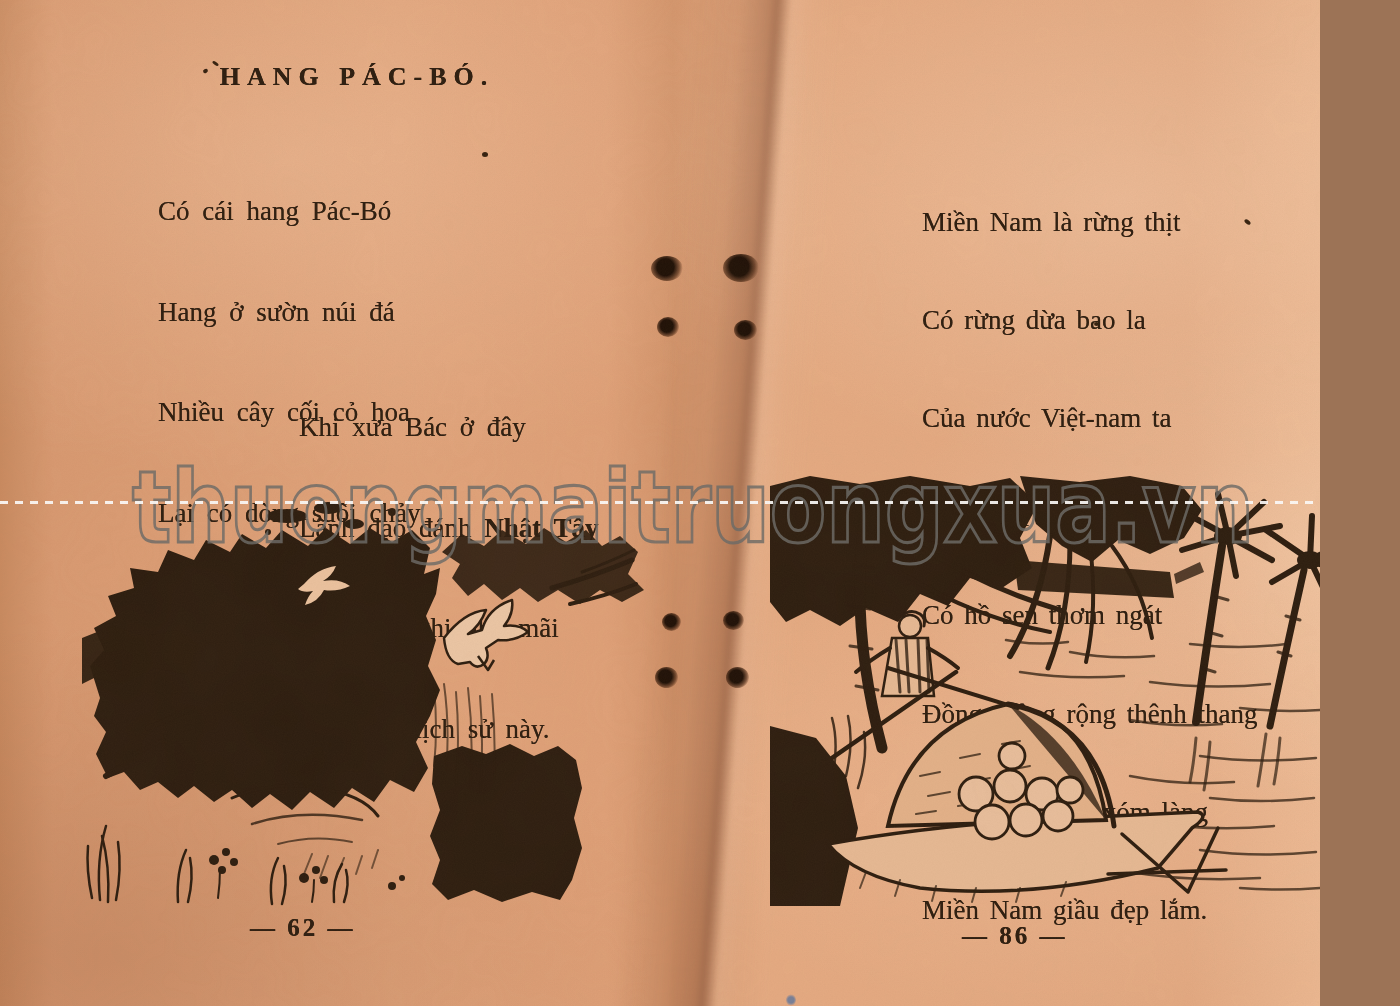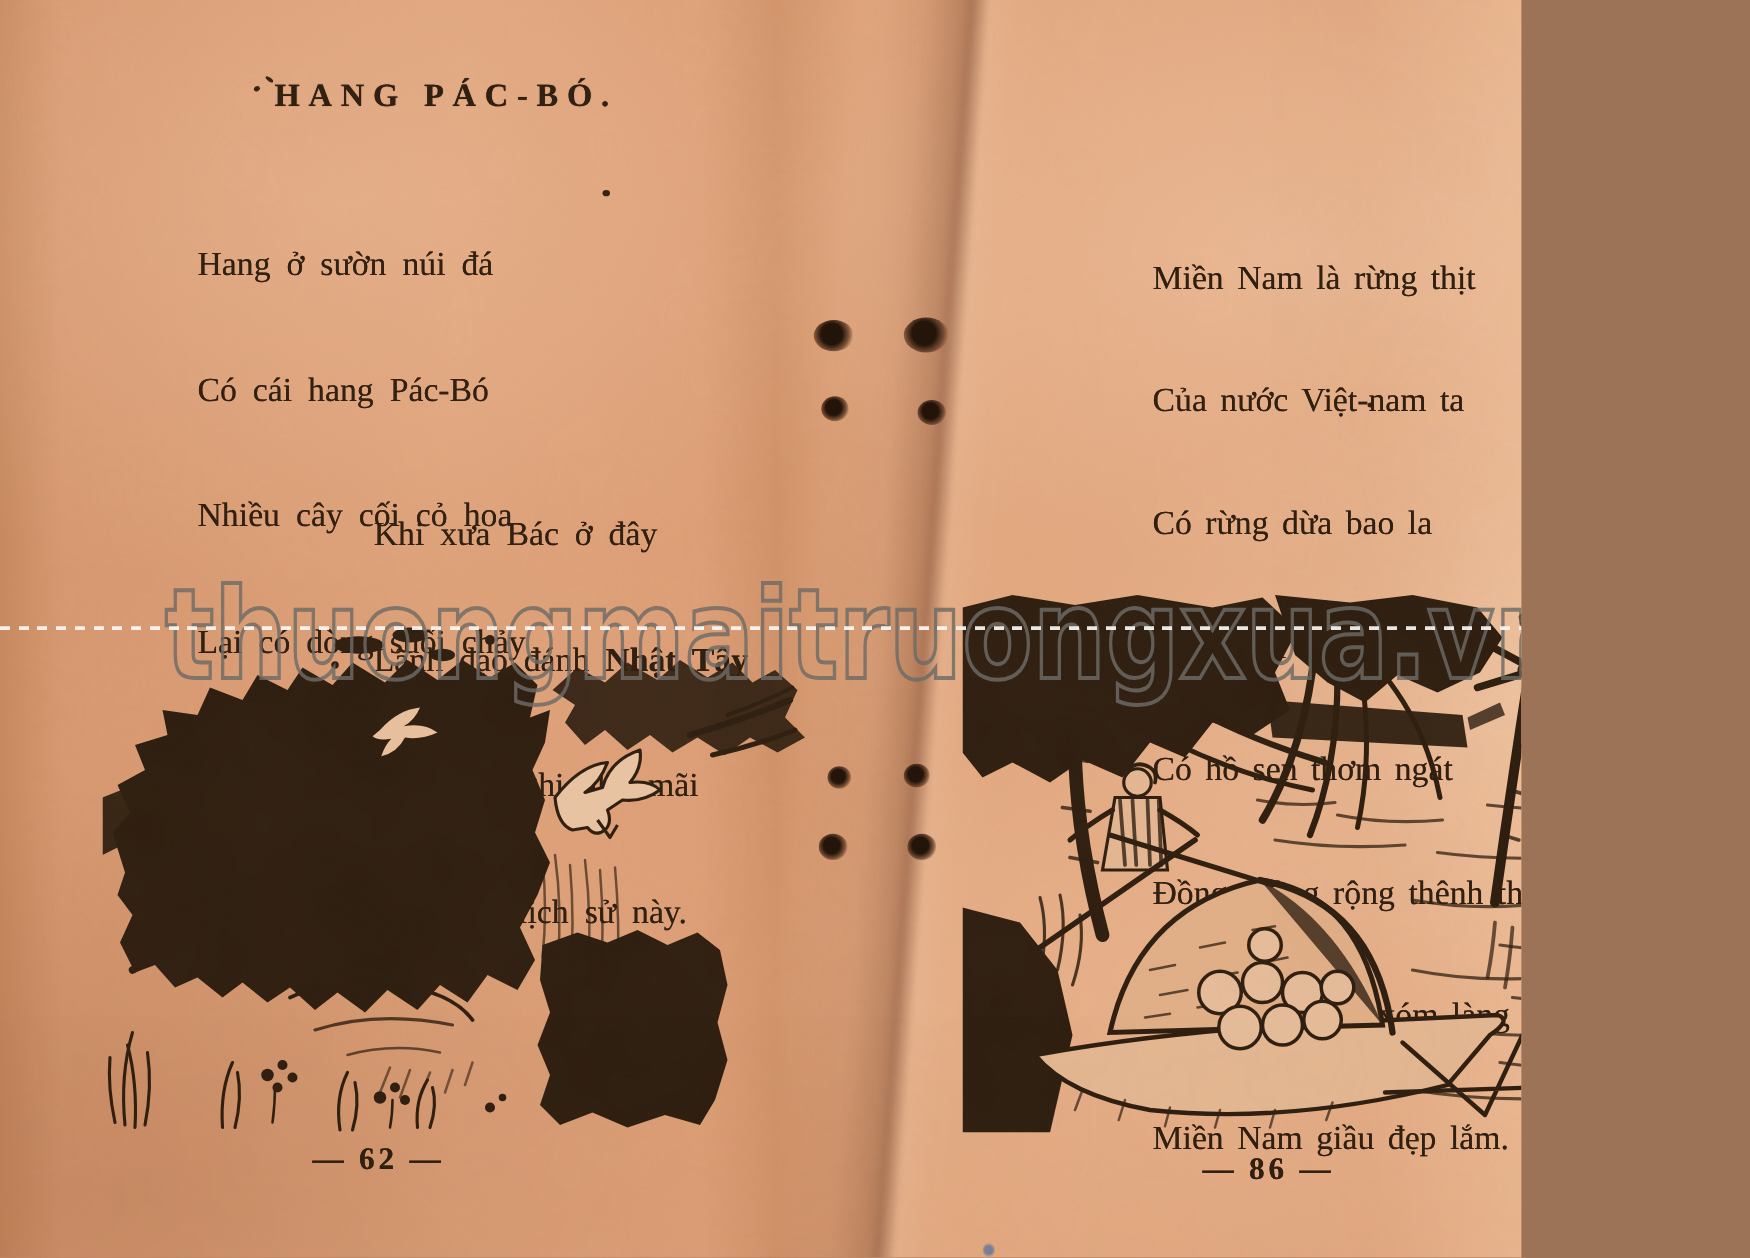--- a/index.html
+++ b/index.html
@@ -1,17 +1,17 @@
 <!DOCTYPE html>
 <html><head>
 <meta charset="utf-8">
 <style>
   html,body{margin:0;padding:0;background:#9c7356;}
   #scan{
-    position:relative;width:1217px;height:1006px;overflow:hidden;
+    position:relative;width:1320px;height:1006px;overflow:hidden;
     font-family:"Liberation Serif","DejaVu Serif",serif;
     background:
       radial-gradient(60% 45% at 22% 16%, rgba(255,218,186,.28), transparent 70%),
       radial-gradient(55% 40% at 85% 20%, rgba(255,224,196,.30), transparent 65%),
       radial-gradient(50% 35% at 80% 78%, rgba(255,214,182,.22), transparent 65%),
       radial-gradient(70% 55% at 8% 95%, rgba(132,74,44,.20), transparent 60%),
       radial-gradient(45% 35% at 99% 55%, rgba(255,228,200,.30), transparent 70%),
       linear-gradient(90deg,#c98a60 0%,#d99a72 4%,#e1a47c 30%,#e0a179 46%,#d3946b 51%,#e6ab83 58%,#e4aa83 90%,#ecb892 100%),
       #e2a57e;
     text-decoration: underline;
@@ -70,41 +70,41 @@
   <div class="abs speck" style="left:203px;top:69px;width:5px;height:4px;transform:rotate(-30deg)"></div>
   <div class="abs speck" style="left:212px;top:62px;width:7px;height:3px;transform:rotate(35deg)"></div>
   <div class="abs speck" style="left:482px;top:152px;width:6px;height:5px"></div>
   <div class="abs speck" style="left:1244px;top:220px;width:7px;height:4px;transform:rotate(40deg)"></div>
   <div class="abs speck" style="left:1094px;top:322px;width:5px;height:4px"></div>
   <div id="gutterstain" class="abs"></div>
 
   <div class="abs title" style="left:217px;top:62px;width:280px">HANG PÁC-BÓ.</div>
 
   <div class="abs poem" style="left:158px;top:128px">
+    <div>Có cái hang Pác-Bó</div>
     <div>Hang ở sườn núi đá</div>
-    <div>Có cái hang Pác-Bó</div>
     <div>Nhiều cây cối cỏ hoa</div>
     <div>Lại có dòng suối chảy</div>
     <div>Chim ríu rít gần xa.</div>
   </div>
 
   <div class="abs poem" style="left:299px;top:344px">
     <div>Khi xưa Bác ở đây</div>
     <div><span>Lãnh đạo đánh </span><span class="bold">Nhật Tây</span></div>
     <div>Toàn dân ghi nhớ mãi</div>
     <div>Cái hang lịch sử này.</div>
   </div>
 
   <div class="abs pagenum" style="left:250px;top:914px;width:180px">— 62 —</div>
 
 
   <div class="abs poem" style="left:922px;top:140px;line-height:32.8px;word-spacing:4px">
     <div>Miền Nam là rừng thịt</div>
+    <div>Có rừng dừa bao la</div>
     <div>Của nước Việt-nam ta</div>
-    <div>Có rừng dừa bao la</div>
     <div>Đường đi cây râm mát</div>
     <div>Có hồ sen thơm ngát</div>
     <div>Đồng ruộng rộng thênh thang</div>
     <div>Bao bọc quanh xóm làng</div>
     <div>Miền Nam giầu đẹp lắm.</div>
   </div>
 
   <div class="abs pagenum" style="left:962px;top:922px;width:185px">— 86 —</div>
 
   <svg class="illus" style="left:82px;top:488px" width="580" height="420" viewBox="0 0 580 420">

